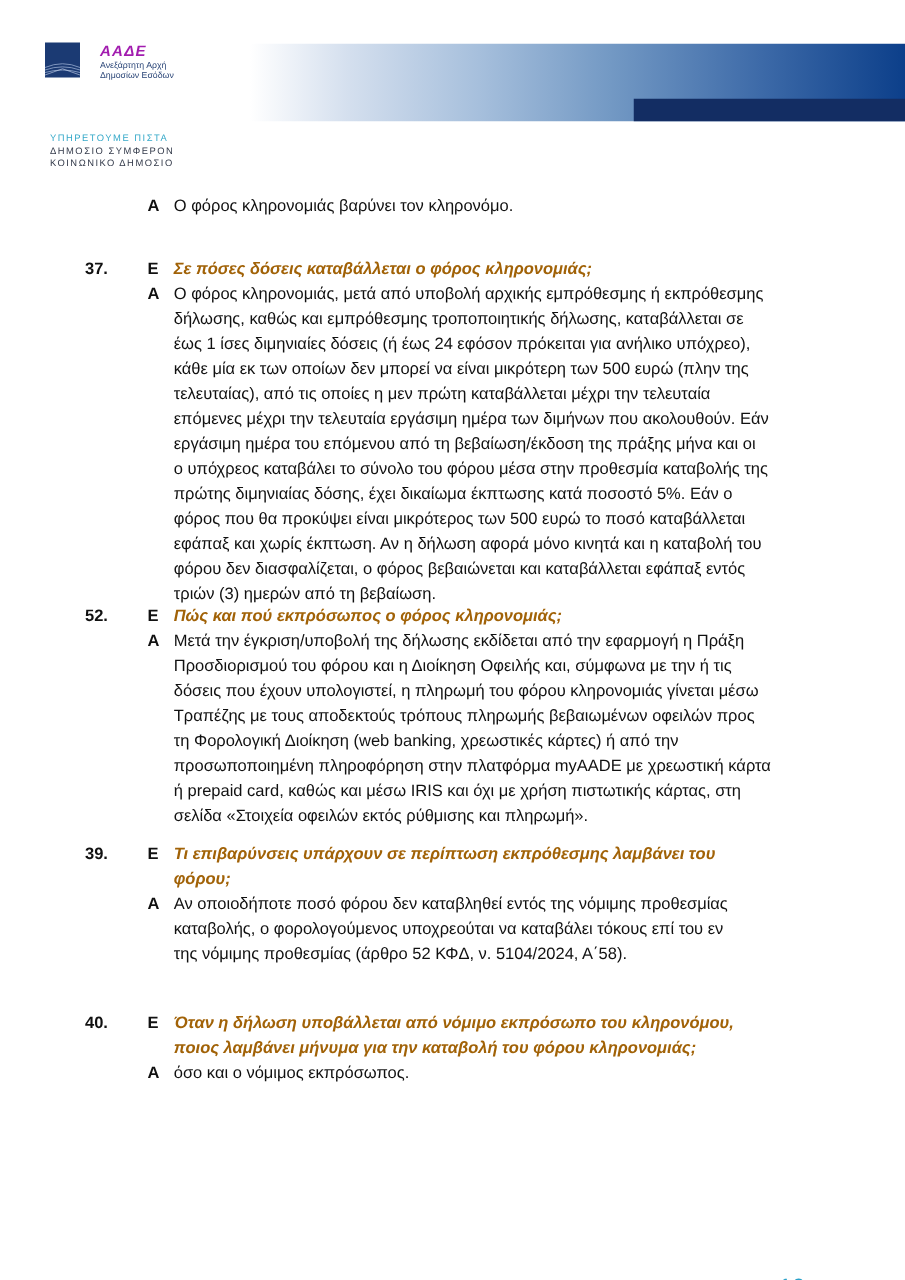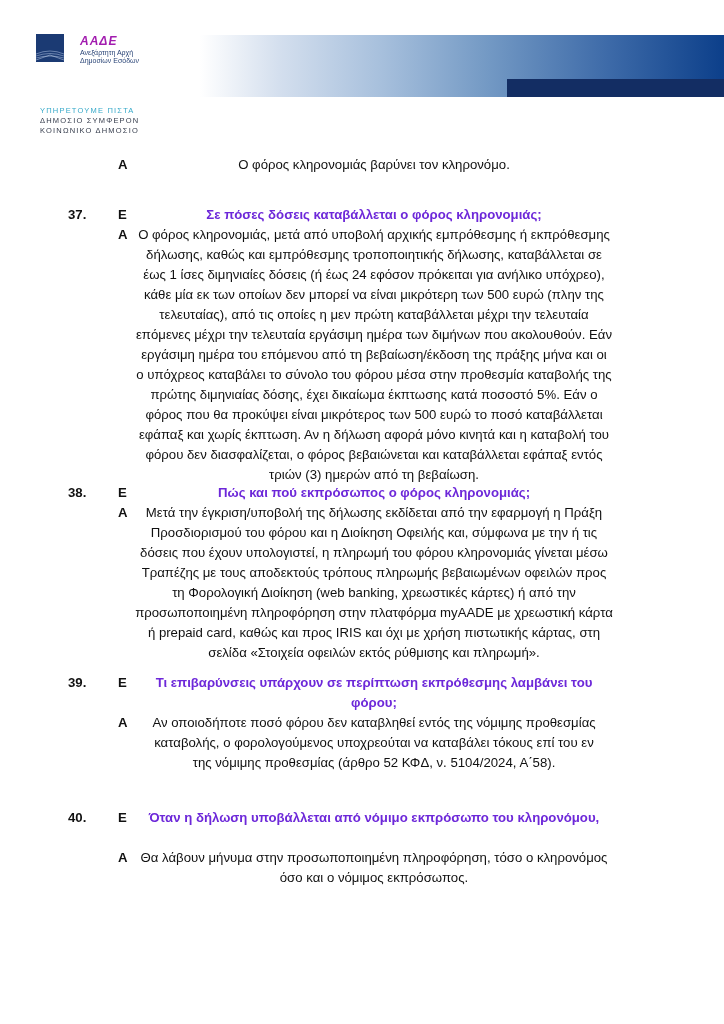--- a/index.html
+++ b/index.html
@@ -21,22 +21,22 @@
     .banner {
       position: absolute; left: 200px; top: 35px; width: 524px; height: 62px;
       background: linear-gradient(to right, #ffffff 0%, #d4dfee 15%, #a6bfdc 35%, #7399c4 55%, #3d6aa8 78%, #0c3f8a 100%);
     }
     .banner-bar { position: absolute; left: 507px; top: 79px; width: 217px; height: 18px; background: #132d63; }
 
     .content { position: absolute; left: 0; top: 0; width: 724px; }
     .row { position: absolute; left: 0; width: 724px; font-size: 13.2px; line-height: 20px; }
     .num { position: absolute; left: 68px; font-weight: bold; }
     .tag { position: absolute; left: 118px; font-weight: bold; }
-    .txt { position: absolute; left: 124px; width: 500px; text-align: center; }
-    .q { color: #6d28d9; font-weight: bold; }
+    .txt { position: absolute; left: 139px; width: 500px; }
+    .q { color: #a16207; font-weight: bold; font-style: italic; }
     .page-number { position: absolute; left: 623px; top: 1020px; font-size: 19px; color: #2aa1c9; }
   </style>
 </head>
 <body>
 
 <div class="header">
   <div class="logo">
     <div class="logo-square">
       <svg width="28" height="28" viewBox="0 0 28 28">
         <path d="M0 20 Q14 14 28 20" stroke="#9fb3d6" stroke-width="0.6" fill="none"></path>
@@ -85,34 +85,34 @@
       <div>ο υπόχρεος καταβάλει το σύνολο του φόρου μέσα στην προθεσμία καταβολής της</div>
       <div>πρώτης διμηνιαίας δόσης, έχει δικαίωμα έκπτωσης κατά ποσοστό 5%. Εάν ο</div>
       <div>φόρος που θα προκύψει είναι μικρότερος των 500 ευρώ το ποσό καταβάλλεται</div>
       <div>εφάπαξ και χωρίς έκπτωση. Αν η δήλωση αφορά μόνο κινητά και η καταβολή του</div>
       <div>φόρου δεν διασφαλίζεται, ο φόρος βεβαιώνεται και καταβάλλεται εφάπαξ εντός</div>
       <div>τριών (3) ημερών από τη βεβαίωση.</div>
     </div>
   </div>
 
   <div class="row" style="top:483px;">
-    <span class="num">38.</span>
+    <span class="num">52.</span>
     <span class="tag">Ε</span>
     <span class="txt q">Πώς και πού εκπρόσωπος ο φόρος κληρονομιάς;</span>
   </div>
   <div class="row" style="top:503px;">
     <span class="tag">Α</span>
     <div class="txt">
       <div>Μετά την έγκριση/υποβολή της δήλωσης εκδίδεται από την εφαρμογή η Πράξη</div>
       <div>Προσδιορισμού του φόρου και η Διοίκηση Οφειλής και, σύμφωνα με την ή τις</div>
       <div>δόσεις που έχουν υπολογιστεί, η πληρωμή του φόρου κληρονομιάς γίνεται μέσω</div>
       <div>Τραπέζης με τους αποδεκτούς τρόπους πληρωμής βεβαιωμένων οφειλών προς</div>
       <div>τη Φορολογική Διοίκηση (web banking, χρεωστικές κάρτες) ή από την</div>
       <div>προσωποποιημένη πληροφόρηση στην πλατφόρμα myAADE με χρεωστική κάρτα</div>
-      <div>ή prepaid card, καθώς και προς IRIS και όχι με χρήση πιστωτικής κάρτας, στη</div>
+      <div>ή prepaid card, καθώς και μέσω IRIS και όχι με χρήση πιστωτικής κάρτας, στη</div>
       <div>σελίδα «Στοιχεία οφειλών εκτός ρύθμισης και πληρωμή».</div>
     </div>
   </div>
 
   <div class="row" style="top:673px;">
     <span class="num">39.</span>
     <span class="tag">Ε</span>
     <div class="txt q">
       <div>Τι επιβαρύνσεις υπάρχουν σε περίπτωση εκπρόθεσμης λαμβάνει του</div>
       <div>φόρου;</div>
@@ -125,24 +125,24 @@
       <div>καταβολής, ο φορολογούμενος υποχρεούται να καταβάλει τόκους  επί του εν</div>
       <div>της νόμιμης προθεσμίας (άρθρο 52 ΚΦΔ,  ν. 5104/2024, Α΄58).</div>
     </div>
   </div>
 
   <div class="row" style="top:808px;">
     <span class="num">40.</span>
     <span class="tag">Ε</span>
     <div class="txt q">
       <div>Όταν η δήλωση υποβάλλεται από νόμιμο εκπρόσωπο του κληρονόμου,</div>
+      <div>ποιος λαμβάνει μήνυμα για την καταβολή του φόρου κληρονομιάς;</div>
     </div>
   </div>
   <div class="row" style="top:848px;">
     <span class="tag">Α</span>
     <div class="txt">
-      <div>Θα λάβουν μήνυμα στην προσωποποιημένη πληροφόρηση, τόσο ο κληρονόμος</div>
       <div>όσο και ο νόμιμος εκπρόσωπος.</div>
     </div>
   </div>
 </div>
 
 <div class="page-number">10</div>
 
 </body></html>

